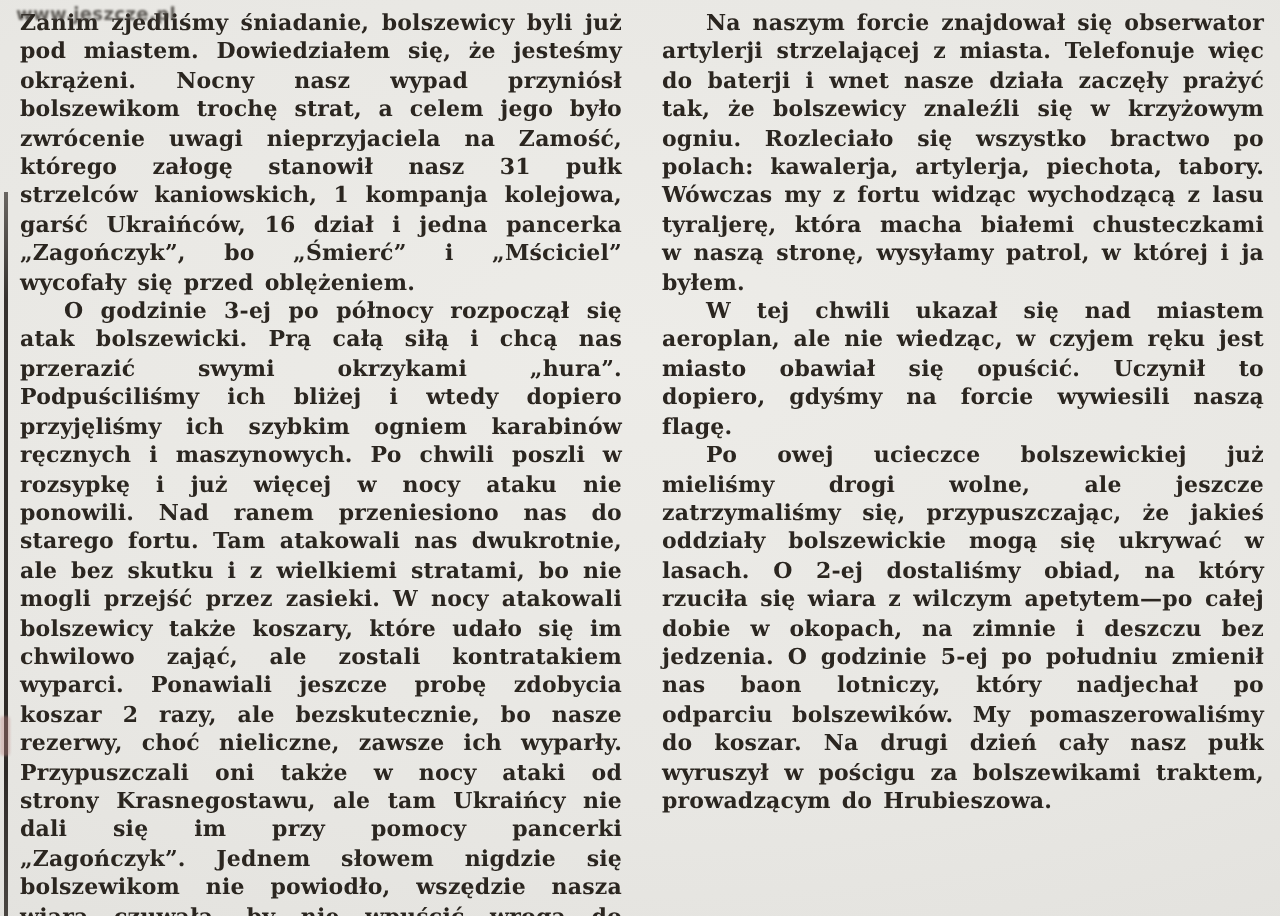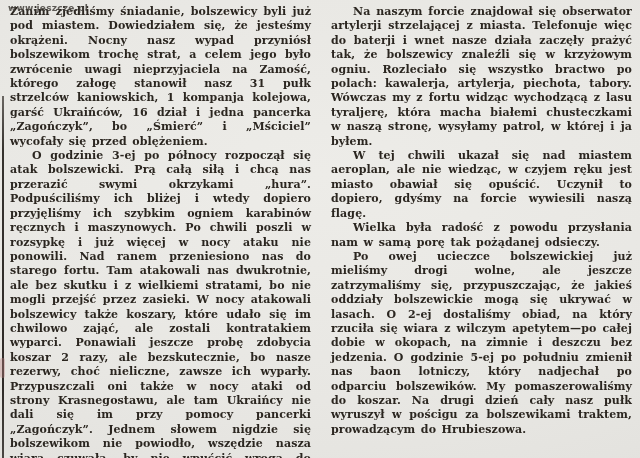--- a/index.html
+++ b/index.html
@@ -75,19 +75,18 @@
 
     <div class="col">
       <p class="para flush">Zanim zjedliśmy śniadanie, bolszewicy byli już pod miastem. Dowiedziałem się, że jesteśmy okrążeni. Nocny nasz wypad przyniósł bolszewikom trochę strat, a celem jego było zwrócenie uwagi nieprzyjaciela na Zamość, którego załogę stanowił nasz 31 pułk strzelców kaniowskich, 1 kompanja kolejowa, garść Ukraińców, 16 dział i jedna pancerka „Zagończyk”, bo „Śmierć” i „Mściciel” wycofały się przed oblężeniem.</p>
       <p class="para">O godzinie 3-ej po północy rozpoczął się atak bolszewicki. Prą całą siłą i chcą nas przerazić swymi okrzykami „hura”. Podpuściliśmy ich bliżej i wtedy dopiero przyjęliśmy ich szybkim ogniem karabinów ręcznych i maszynowych. Po chwili poszli w rozsypkę i już więcej w nocy ataku nie ponowili. Nad ranem przeniesiono nas do starego fortu. Tam atakowali nas dwukrotnie, ale bez skutku i z wielkiemi stratami, bo nie mogli przejść przez zasieki. W nocy atakowali bolszewicy także koszary, które udało się im chwilowo zająć, ale zostali kontratakiem wyparci. Ponawiali jeszcze probę zdobycia koszar 2 razy, ale bezskutecznie, bo nasze rezerwy, choć nieliczne, zawsze ich wyparły. Przypuszczali oni także w nocy ataki od strony Krasnegostawu, ale tam Ukraińcy nie dali się im przy pomocy pancerki „Zagończyk”. Jednem słowem nigdzie się bolszewikom nie powiodło, wszędzie nasza wiara czuwała, by nie wpuścić wroga do starego grodu polskiego. Tylko pancerka „Zagończyk” utraciła 2 wagony i 5 zabitych, bo została trafiona dwoma granatami.</p>
 
     </div>
 
     <div class="col">
       <p class="para">Na naszym forcie znajdował się obserwator artylerji strzelającej z miasta. Telefonuje więc do baterji i wnet nasze działa zaczęły prażyć tak, że bolszewicy znaleźli się w krzyżowym ogniu. Rozleciało się wszystko bractwo po polach: kawalerja, artylerja, piechota, tabory. Wówczas my z fortu widząc wychodzącą z lasu tyraljerę, która macha białemi chusteczkami w naszą stronę, wysyłamy patrol, w której i ja byłem.</p>
       <p class="para">W tej chwili ukazał się nad miastem aeroplan, ale nie wiedząc, w czyjem ręku jest miasto obawiał się opuścić. Uczynił to dopiero, gdyśmy na forcie wywiesili naszą flagę.</p>
-      <p class="para">Wielka była radość z powodu przysłania nam w samą porę tak pożądanej odsieczy.</p>
       <p class="para">Po owej ucieczce bolszewickiej już mieliśmy drogi wolne, ale jeszcze zatrzymaliśmy się, przypuszczając, że jakieś oddziały bolszewickie mogą się ukrywać w lasach. O 2-ej dostaliśmy obiad, na który rzuciła się wiara z wilczym apetytem—po całej dobie w okopach, na zimnie i deszczu bez jedzenia. O godzinie 5-ej po południu zmienił nas baon lotniczy, który nadjechał po odparciu bolszewików. My pomaszerowaliśmy do koszar. Na drugi dzień cały nasz pułk wyruszył w pościgu za bolszewikami traktem, prowadzącym do Hrubieszowa.</p>
 
     </div>
 
   </div>
 </div>
 
 </body></html>

